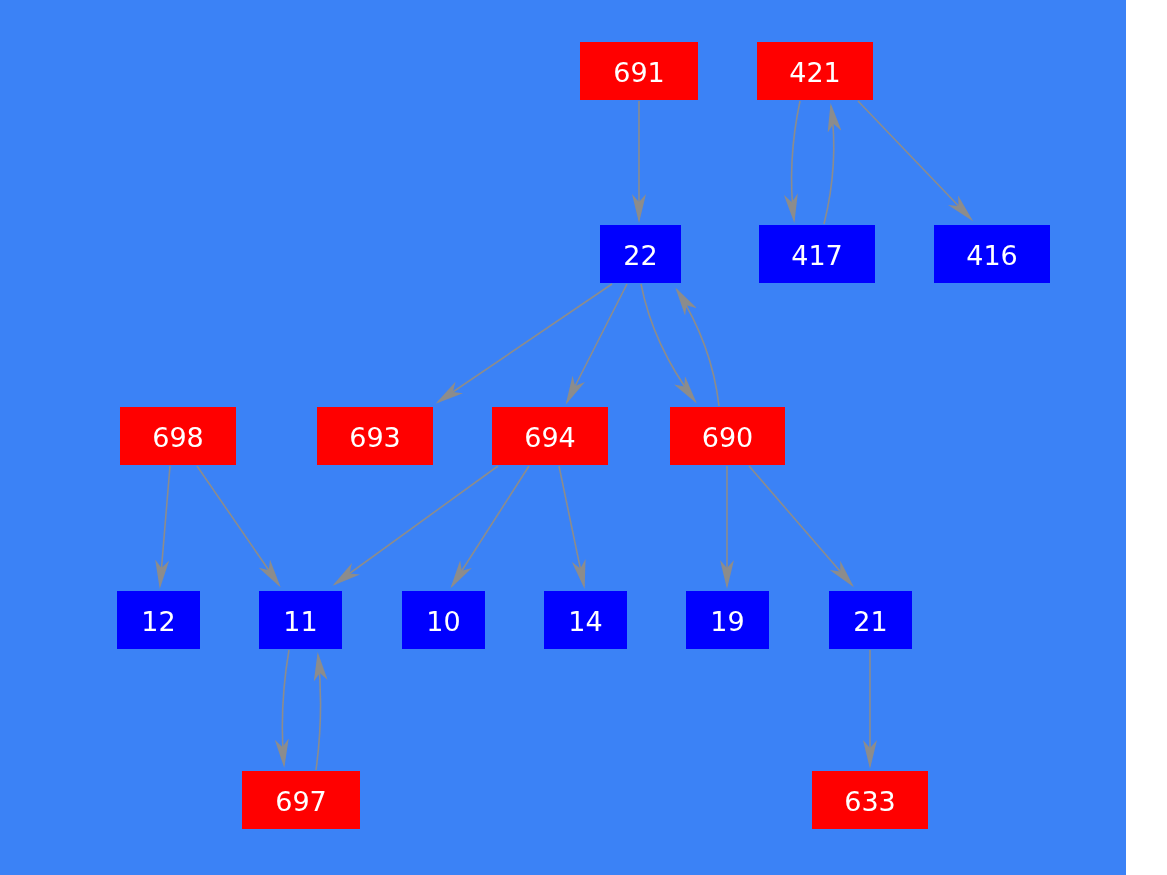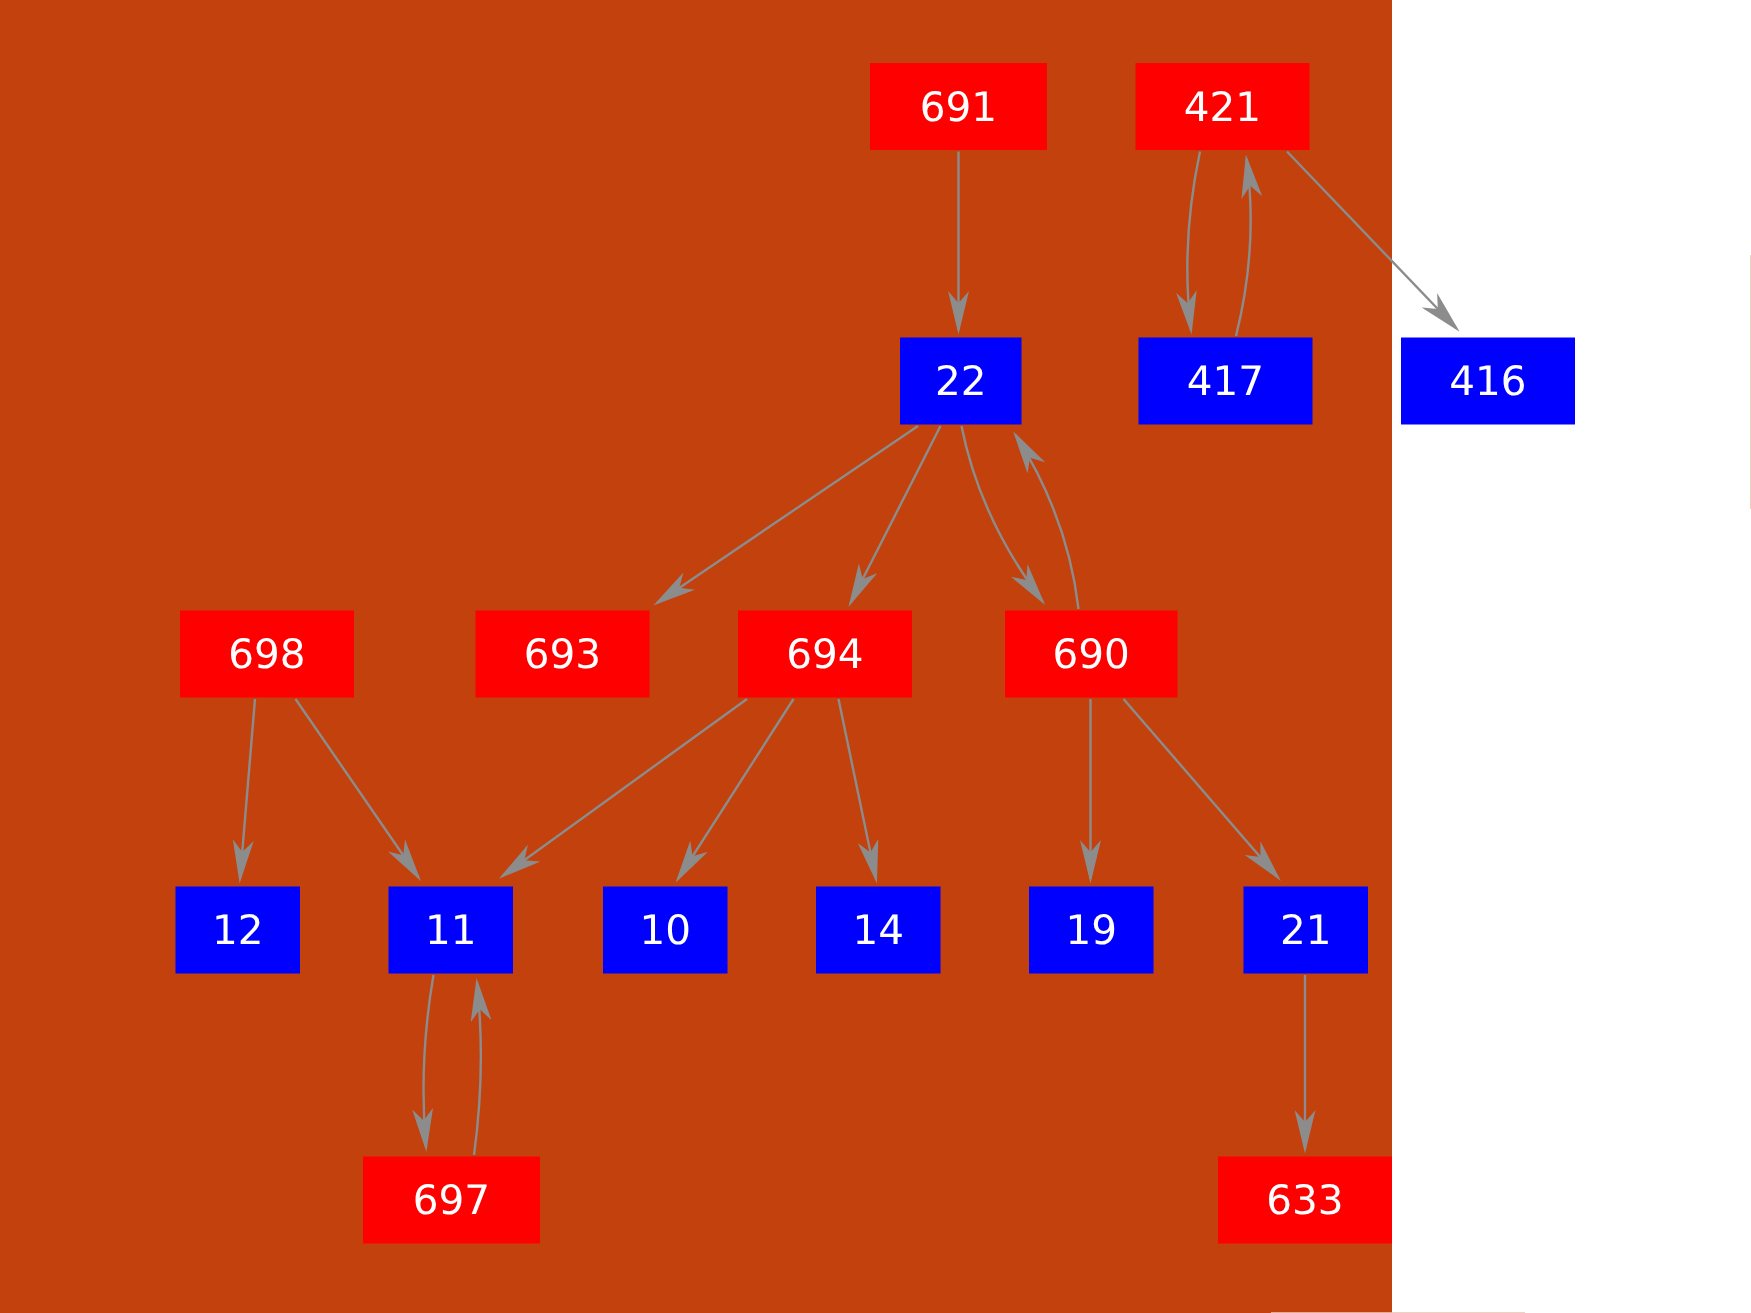--- a/index.html
+++ b/index.html
@@ -6,23 +6,23 @@
     margin: 0;
     padding: 0;
     background: #ffffff;
     width: 1167px;
     height: 875px;
     overflow: hidden;
     font-family: "DejaVu Sans", sans-serif;
   }
   .canvas {
     position: relative;
-    width: 928px;
+    width: 1126px;
     height: 875px;
-    background: #c2410c;
+    background: #3b82f6;
   }
   svg { display: block; }
   .edge-path {
     fill: none;
     stroke-width: 1.6px;
   }
   .node-rect {
     stroke: none;
   }
   .node-label {

